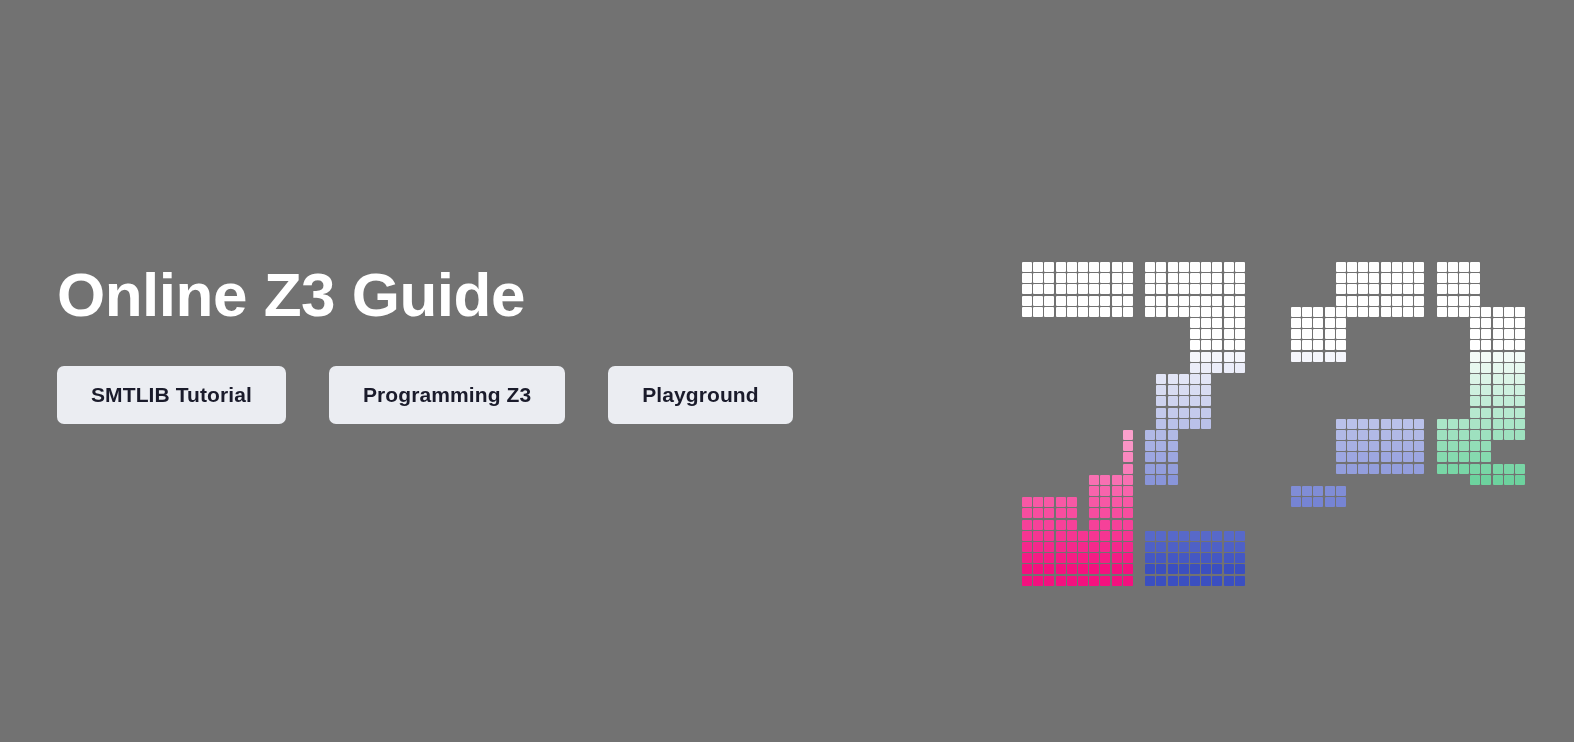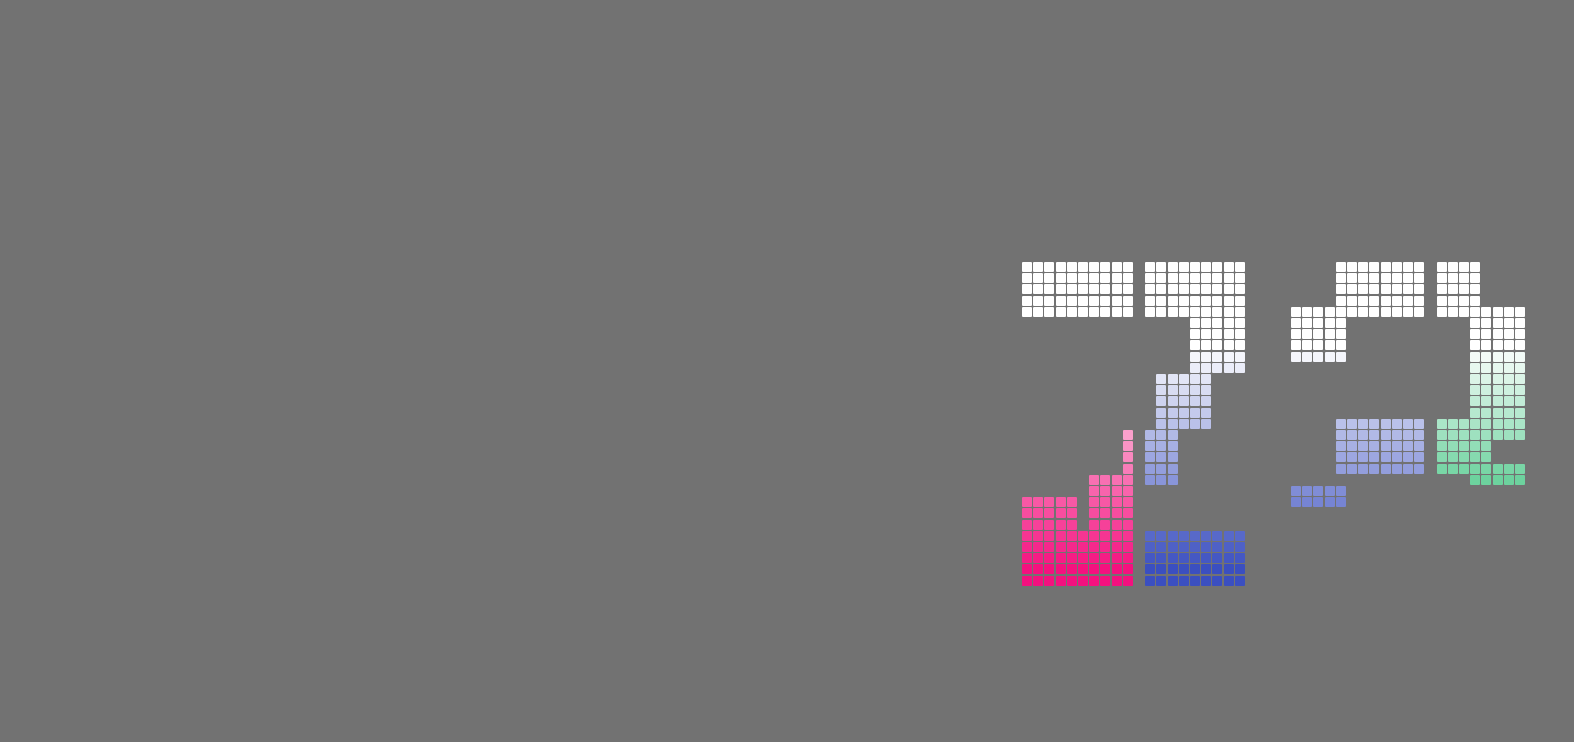--- a/index.html
+++ b/index.html
@@ -90,21 +90,27 @@
     height: 10px;
     border-radius: 1px;
   }
 </style>
 </head>
 <body>
 
 <div id="hero">
 
   <div id="hero-text">
-
+    <h1 id="page-title">Online Z3 Guide</h1>
+
+    <div id="cta-row">
+      <button class="cta-button">SMTLIB Tutorial</button>
+      <button class="cta-button">Programming Z3</button>
+      <button class="cta-button">Playground</button>
+    </div>
   </div>
 
   <div id="logo">
     <div class="glyph" id="glyph-z">
         <div class="cell" style="left: 0px; top: 0px; width: 10px; height: 10px; background: rgb(255, 255, 255);"></div>
         <div class="cell" style="left: 11.2px; top: 0px; width: 10px; height: 10px; background: rgb(255, 255, 255);"></div>
         <div class="cell" style="left: 22.4px; top: 0px; width: 10px; height: 10px; background: rgb(255, 255, 255);"></div>
         <div class="cell" style="left: 33.6px; top: 0px; width: 10px; height: 10px; background: rgb(255, 255, 255);"></div>
         <div class="cell" style="left: 44.8px; top: 0px; width: 10px; height: 10px; background: rgb(255, 255, 255);"></div>
         <div class="cell" style="left: 56px; top: 0px; width: 10px; height: 10px; background: rgb(255, 255, 255);"></div>

